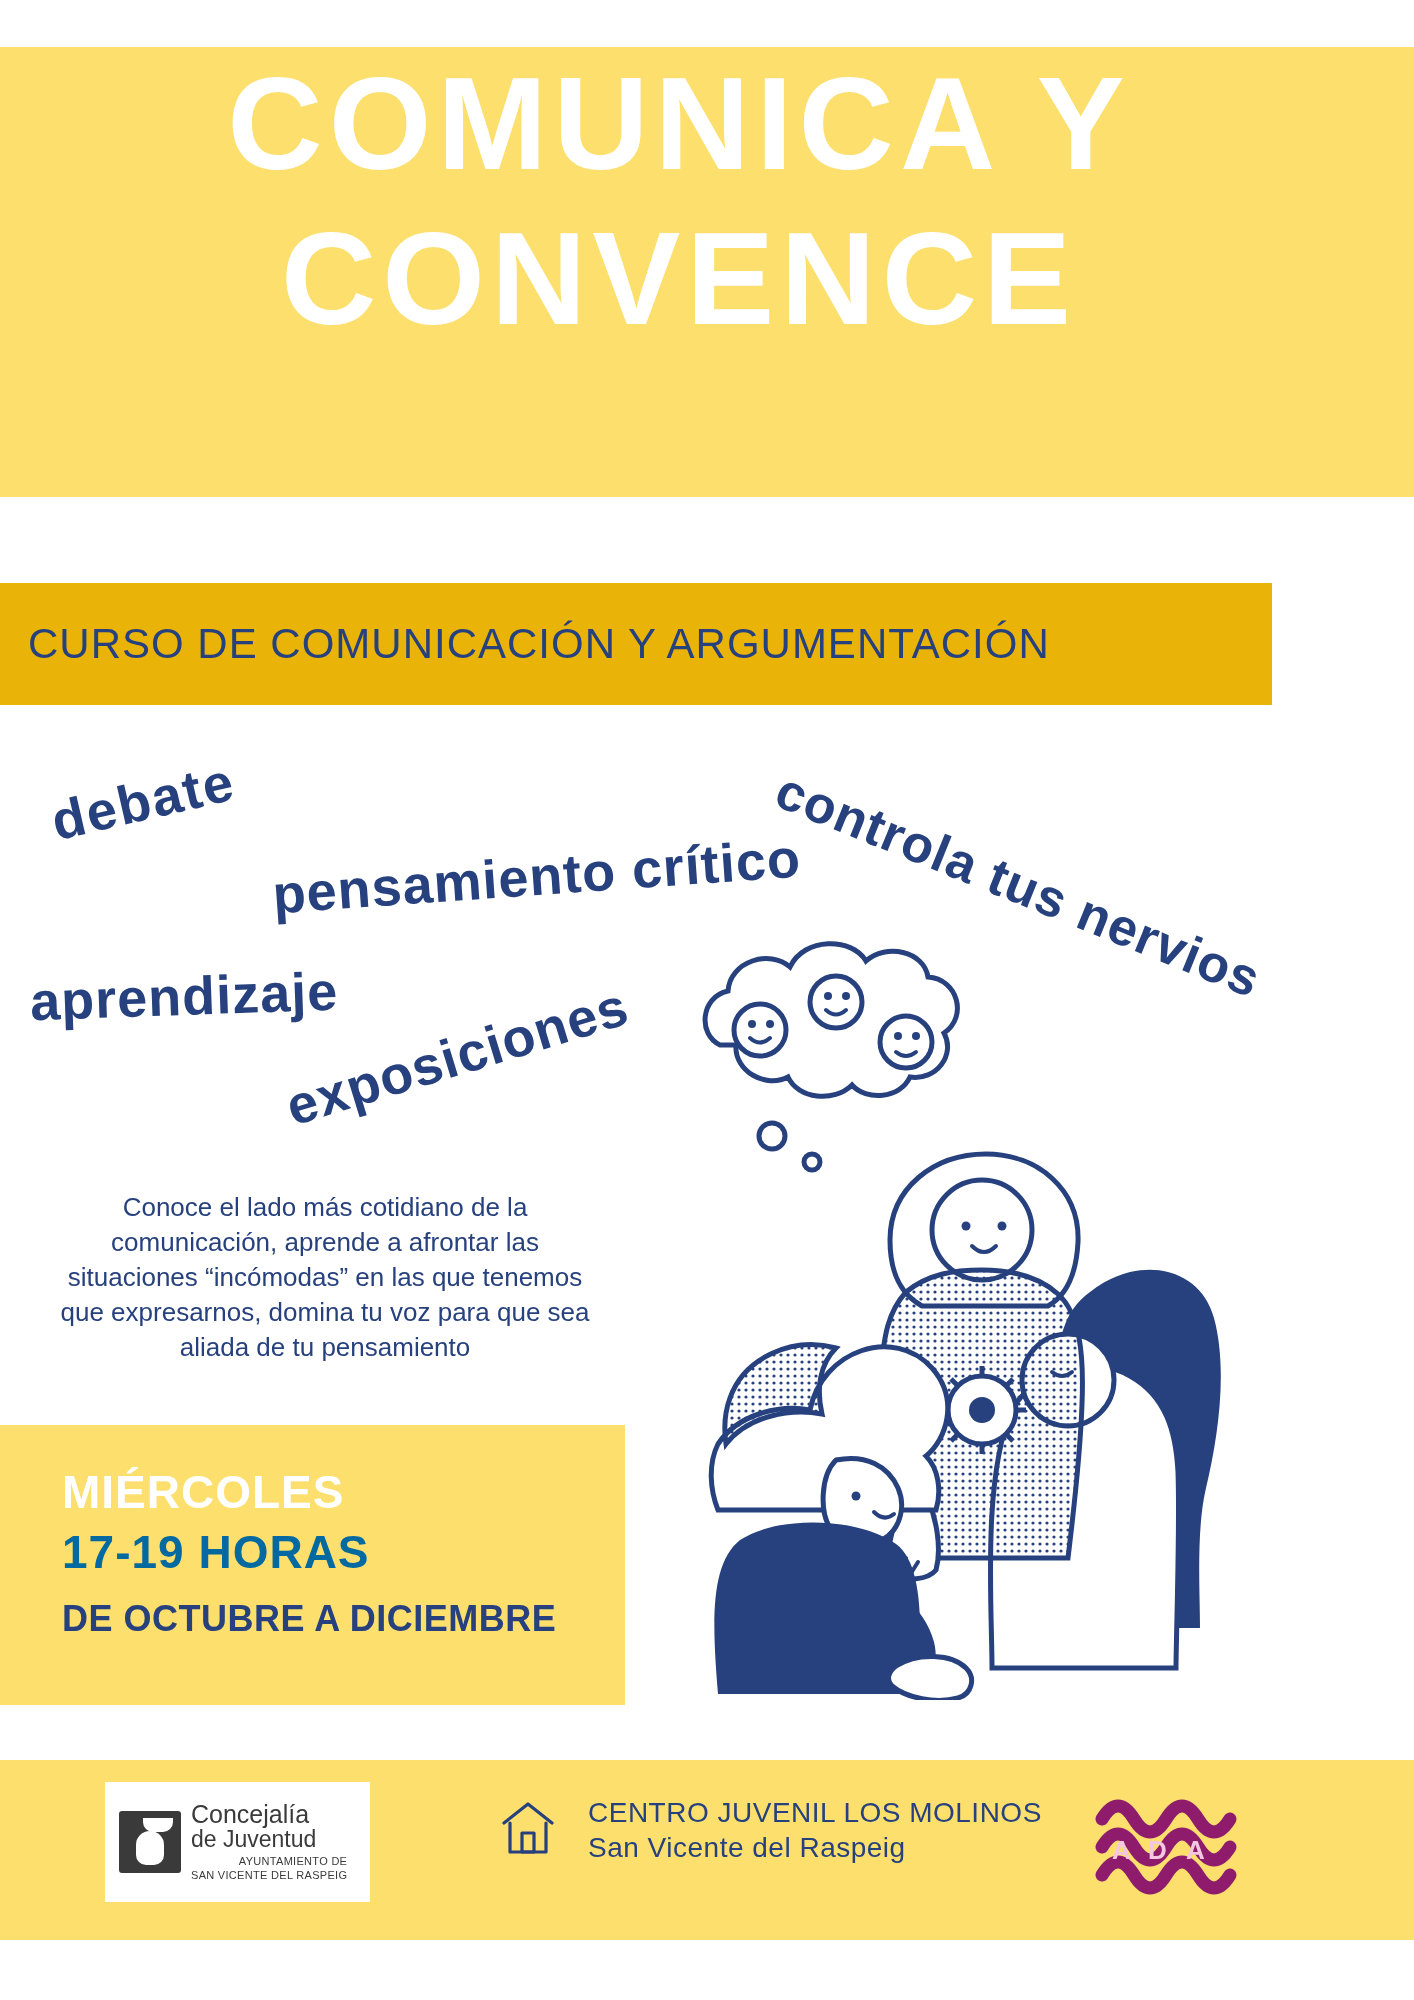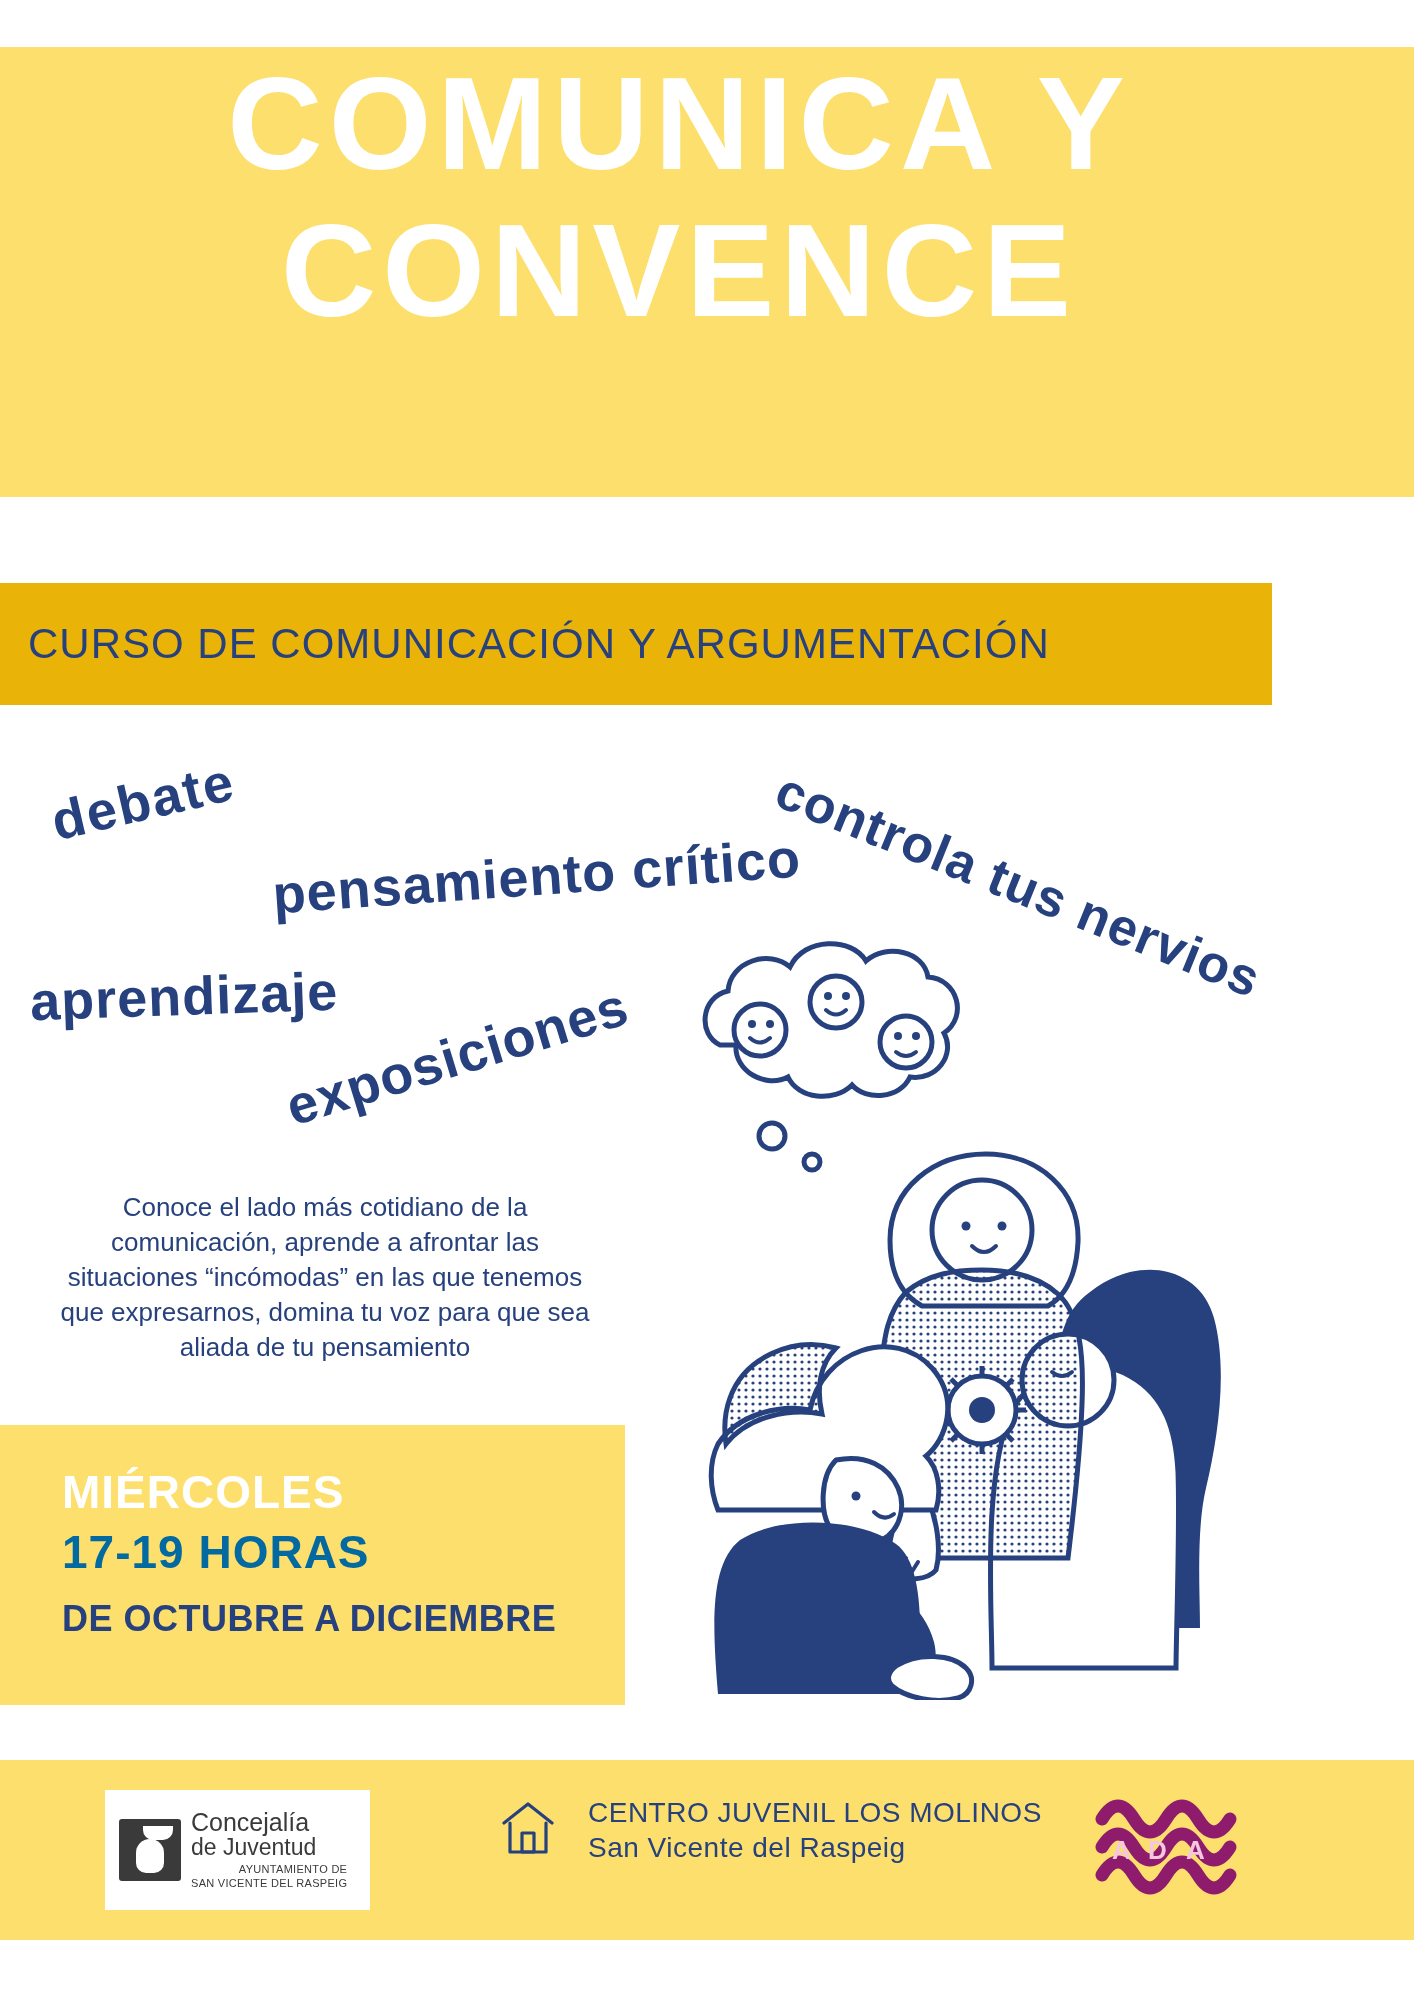--- a/index.html
+++ b/index.html
@@ -21,21 +21,21 @@
     position:absolute;left:0;top:55px;width:1358px;
     color:#ffffff;
     font-weight:bold;
     font-size:132px;
     line-height:1.05;
     letter-spacing:6px;
     text-align:center;
     font-family:"Liberation Sans", sans-serif;
   }
   .title .l1{display:block;}
-  .title .l2{display:block;margin-top:8px;}
+  .title .l2{display:block;margin-top:16px;}
 
   
   .subtitle-band{
     position:absolute;left:0;top:583px;width:1272px;height:122px;
     background:#eab308;
     display:flex;align-items:center;
   }
   .subtitle{
     margin-left:28px;
     color:#26417d;
@@ -87,21 +87,21 @@
 
   
   .illo{position:absolute;left:660px;top:940px;width:740px;height:760px;}
 
   
   .footer-band{
     position:absolute;left:0;top:1760px;width:1414px;height:180px;background:#fcdf6d;
   }
   .logo-juventud{
     position:absolute;left:105px;top:1782px;width:265px;height:120px;background:#ffffff;
-    display:flex;align-items:center;margin-top:8px;
+    display:flex;align-items:center;
   }
   .logo-mark{
     width:62px;height:62px;background:#3a3a3a;margin-left:14px;border-radius:3px;
     position:relative;flex:none;
   }
   .logo-mark:after{
     content:"";position:absolute;left:17px;top:20px;width:28px;height:34px;
     background:#ffffff;border-radius:14px 14px 10px 10px;
   }
   .logo-mark:before{

